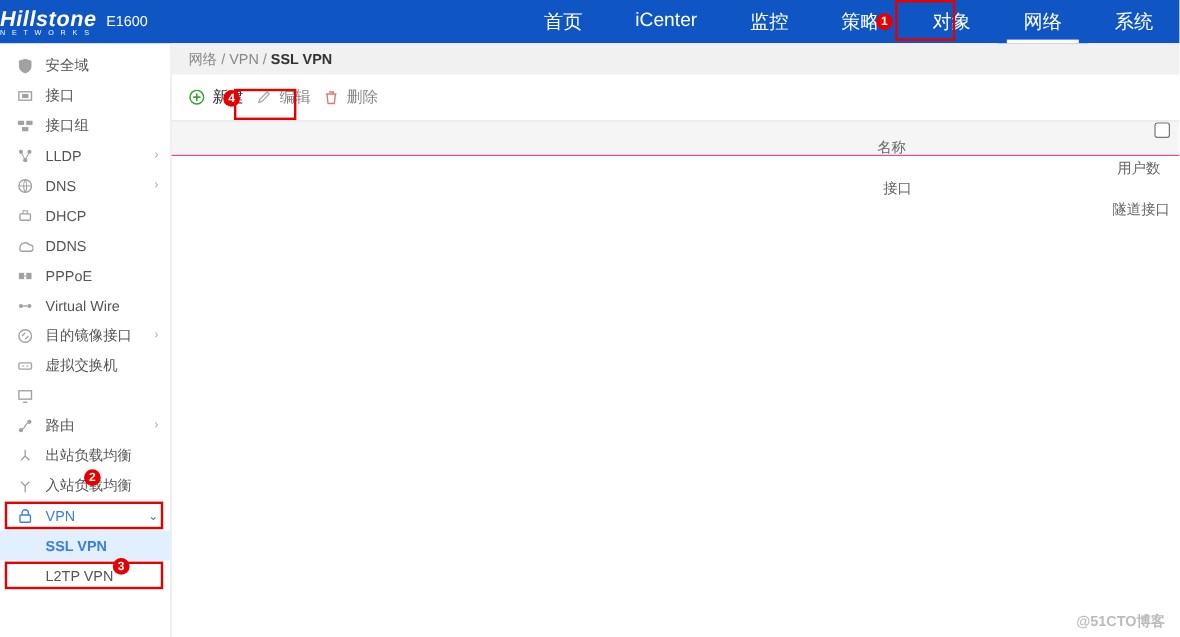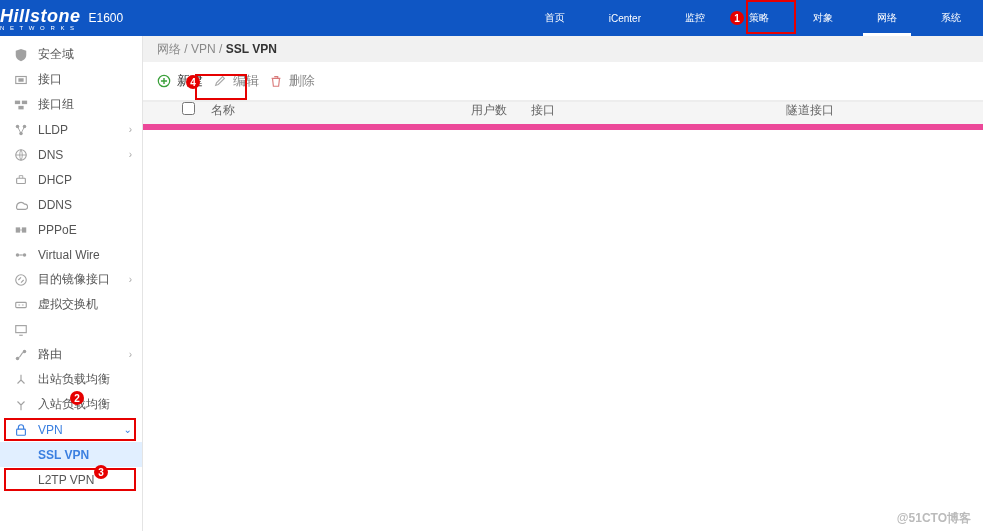--- a/index.html
+++ b/index.html
@@ -3,21 +3,21 @@
 <meta charset="utf-8">
 <style>
   * { box-sizing: border-box; margin: 0; padding: 0; }
   body { font-family: "Microsoft YaHei", Arial, sans-serif; font-size: 12px; color: #333; background: #fff; width: 983px; height: 531px; overflow: hidden; position: relative; }
   .header { background: #0f56c4; height: 36px; display: flex; align-items: center; color: #fff; }
   .logo-wrap { display: flex; align-items: baseline; width: 180px; }
   .logo { font-weight: bold; font-style: italic; font-size: 18px; letter-spacing: 0.5px; font-family: Arial, sans-serif; }
   .logo-sub { font-size: 6px; letter-spacing: 2px; margin-top: -2px; }
   .model { font-size: 12px; margin-left: 8px; }
   .nav { display: flex; margin-left: auto; height: 100%; }
-  .nav-item { padding: 0 22px; display: flex; align-items: center; font-size: 10px; cursor: pointer; position: relative; }
+  .nav-item { padding: 0 22px; display: flex; align-items: center; font-size: 16px; cursor: pointer; position: relative; }
   .nav-item.active { background: #0f56c4; }
   .nav-active-underline { position: absolute; bottom: 0; left: 8px; right: 8px; height: 3px; background: #fff; }
   .red-box { border: 2px solid #e60000; position: absolute; pointer-events: none; }
   .red-badge { position: absolute; width: 14px; height: 14px; border-radius: 50%; background: #e60000; color: #fff; font-size: 10px; display: flex; align-items: center; justify-content: center; font-weight: bold; pointer-events: none; z-index: 10; }
   .layout { display: flex; height: calc(100% - 36px); }
   .sidebar { width: 143px; border-right: 1px solid #e4e4e4; overflow-y: auto; padding-top: 6px; }
   .sb-item { display: flex; align-items: center; height: 25px; padding: 0 10px 0 14px; color: #555; cursor: pointer; position: relative; }
   .sb-item .ico { width: 14px; height: 14px; margin-right: 10px; opacity: 0.55; flex-shrink: 0; }
   .sb-item .lbl { flex: 1; font-size: 12px; }
   .sb-item .chev { font-size: 10px; color: #aaa; }
@@ -26,21 +26,21 @@
   .sb-item.expanded .chev { color: #3a7fe0; }
   .sb-sub { padding-left: 38px; height: 25px; display: flex; align-items: center; color: #555; cursor: pointer; font-size: 12px; }
   .sb-sub.active { background: #e1efff; color: #3a7fe0; font-weight: bold; }
   .main { flex: 1; display: flex; flex-direction: column; }
   .breadcrumb { height: 26px; background: #f1f1f1; color: #888; padding: 0 14px; display: flex; align-items: center; font-size: 12px; }
   .breadcrumb b { color: #333; font-weight: bold; }
   .toolbar { height: 40px; display: flex; align-items: center; padding: 0 14px; gap: 10px; border-bottom: 2px solid #ededed; }
   .tb-btn { display: flex; align-items: center; gap: 6px; font-size: 13px; cursor: pointer; color: #888; }
   .tb-btn.primary { color: #333; }
   .tb-ico { width: 14px; height: 14px; flex-shrink: 0; }
-  .table-head { height: 28px; background: #f5f5f5; border-bottom: 6px solid #ec4899; display: flex; align-items: flex-start; color: #666; font-size: 12px; }
+  .table-head { height: 28px; background: #f5f5f5; border-bottom: 1px solid #ec4899; display: flex; align-items: flex-end; color: #666; font-size: 12px; flex-direction: column; }
   .th-expand { width: 30px; }
   .th-check { width: 30px; display: flex; justify-content: center; }
   .th-check input { }
   .th { padding: 0 8px; }
   .watermark { position: absolute; right: 12px; bottom: 4px; color: #bbb; font-size: 12px; font-weight: bold; }
   svg { display: block; }
 </style>
 </head>
 <body>
 

